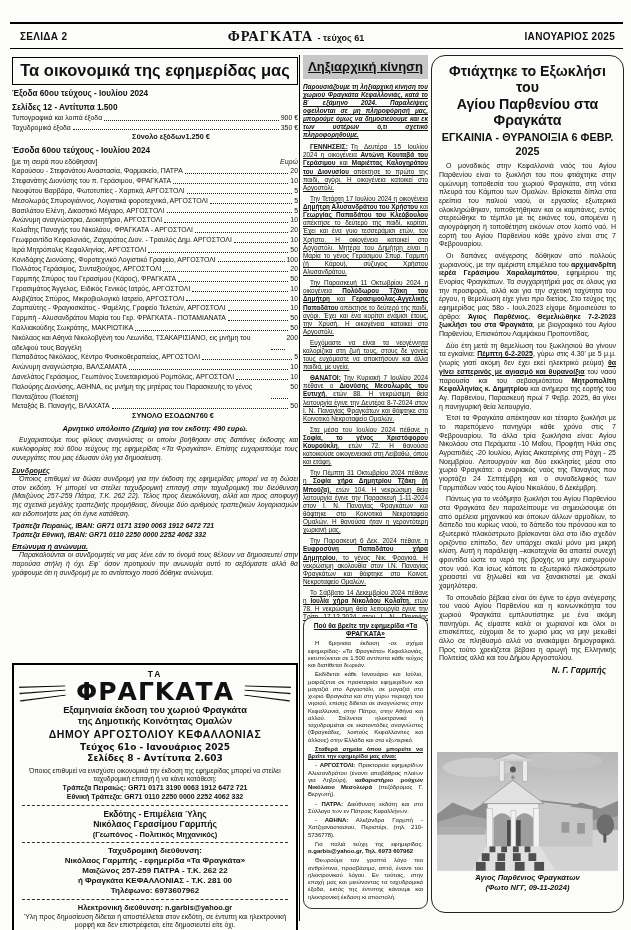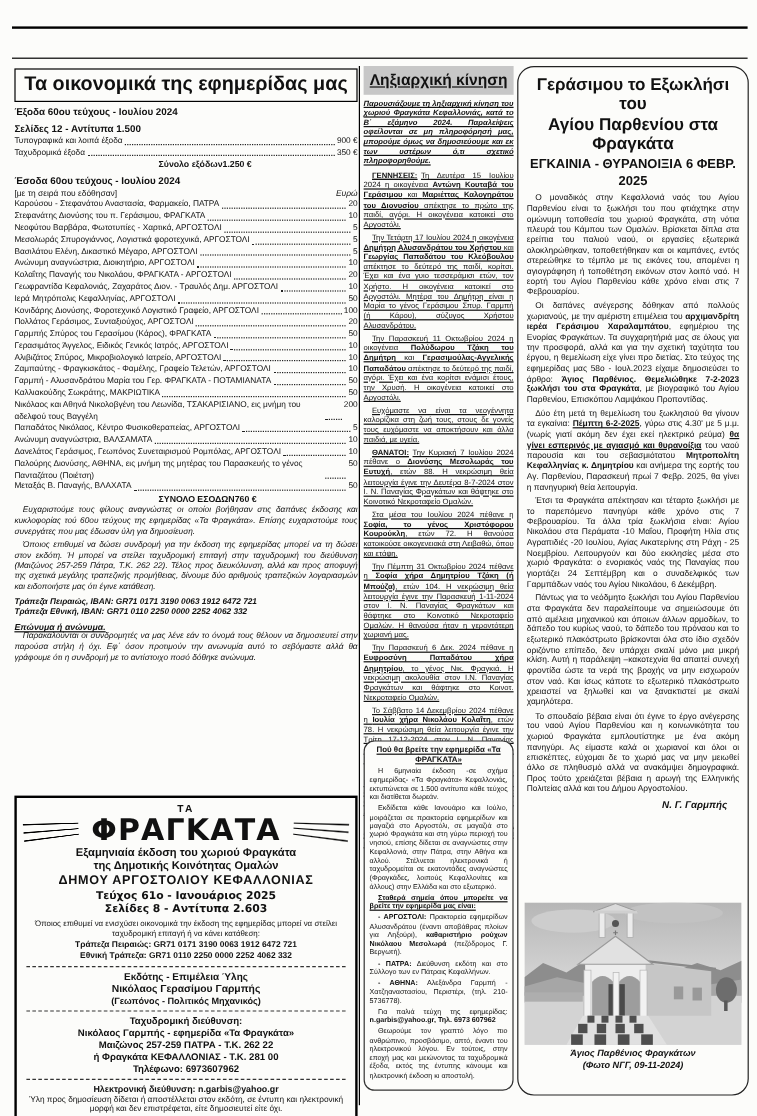--- a/index.html
+++ b/index.html
@@ -92,20 +92,28 @@
   .photo-wrap{position:absolute;left:5px;right:5px;bottom:20px;text-align:center;}
   .photo-wrap svg{display:block;width:100%;height:auto;}
   .photo-caption{font-weight:bold;font-style:italic;font-size:7.6px;line-height:1.25;margin-top:2px;}
 </style>
 </head>
 <body>
 
 <div class="page" data-interactable="false">
 
   <div class="rule-top" data-interactable="false"></div>
+  <div class="header-row" data-interactable="false">
+    <span class="hdr-left" data-interactable="false">ΣΕΛΙΔΑ 2</span>
+    <span class="hdr-center" data-interactable="false">
+      <span class="serif" data-interactable="false">ΦΡΑΓΚΑΤΑ</span>
+      <span class="small" data-interactable="false">- τεύχος 61</span>
+    </span>
+    <span class="hdr-right" data-interactable="false">ΙΑΝΟΥΑΡΙΟΣ 2025</span>
+  </div>
   <div class="rule-bottom" data-interactable="false"></div>
   <div class="vrule" data-interactable="false"></div>
 
   <div class="col-left" data-interactable="false">
     <div class="econ-title" data-interactable="false">Τα οικονομικά της εφημερίδας μας</div>
 
     <div class="subhead" data-interactable="false">Έξοδα 60ου τεύχους - Ιουλίου 2024</div>
     <div class="subhead" data-interactable="false">Σελίδες 12 - Αντίτυπα 1.500</div>
     <div class="expense-list" data-interactable="false">
 
@@ -249,23 +257,25 @@
         <span class="dots" data-interactable="false"></span>
         <span class="lr-amt" data-interactable="false">50</span>
       </div>
       </div>
     <div class="total-row" data-interactable="false">
       <span class="spacer" data-interactable="false"></span>
       <span data-interactable="false">ΣΥΝΟΛΟ ΕΣΟΔΩΝ</span>
       <span class="dots" data-interactable="false"></span>
       <span data-interactable="false">760 €</span>
     </div>
+    <div class="deficit" data-interactable="false">Αρνητικό υπόλοιπο (Ζημία) για τον εκδότη: 490 ευρώ.</div>
 
     <p class="body-p small-p italic" data-interactable="false">Ευχαριστούμε τους φίλους αναγνώστες οι οποίοι βοήθησαν στις δαπάνες έκδοσης και κυκλοφορίας τού 60ου τεύχους της εφημερίδας «Τα Φραγκάτα». Επίσης ευχαριστούμε τους συνεργάτες που μας έδωσαν ύλη για δημοσίευση.</p>
 
+    <div class="sec-head" data-interactable="false">Συνδρομές</div>
     <p class="body-p small-p italic" data-interactable="false">Όποιος επιθυμεί να δώσει συνδρομή για την έκδοση της εφημερίδας μπορεί να τη δώσει στον εκδότη. Ή μπορεί να στείλει ταχυδρομική επιταγή στην ταχυδρομική του διεύθυνση (Μαιζώνος 257-259 Πάτρα, Τ.Κ. 262 22). Τέλος προς διευκόλυνση, αλλά και προς αποφυγή της σχετικά μεγάλης τραπεζικής προμήθειας, δίνουμε δύο αριθμούς τραπεζικών λογαριασμών και ειδοποιήστε μας ότι έγινε κατάθεση.</p>
     <div data-interactable="false">
 
     <div class="iban-line" data-interactable="false">Τράπεζα Πειραιώς, IBAN: GR71 0171 3190 0063 1912 6472 721</div>
         <div class="iban-line" data-interactable="false">Τράπεζα Εθνική, IBAN:      GR71 0110 2250 0000 2252 4062 332</div>
       </div>
 
     <div class="sec-head" data-interactable="false">Επώνυμα ή ανώνυμα.</div>
     <p class="body-p small-p italic" data-interactable="false">Παρακαλούνται οι συνδρομητές να μας λένε εάν το όνομά τους θέλουν να δημοσιευτεί στην παρούσα στήλη ή όχι. Εφ΄ όσον προτιμούν την ανωνυμία αυτό το σεβόμαστε αλλά θα γράφουμε ότι η συνδρομή με το αντίστοιχο ποσό δόθηκε ανώνυμα.</p>
   </div>
@@ -340,21 +350,21 @@
         <p class="body-p" data-interactable="false"><b>- ΑΡΓΟΣΤΟΛΙ:</b> Πρακτορεία εφημερίδων Αλυσανδράτου (έναντι αποβάθρας πλοίων για Ληξούρι), <b>καθαριστήριο ρούχων Νικόλαου Μεσολωρά</b> (πεζόδρομος Γ. Βεργωτή).</p>
         <p class="body-p" data-interactable="false"><b>- ΠΑΤΡΑ:</b> Διεύθυνση εκδότη και στο Σύλλογο των εν Πάτραις Κεφαλλήνων.</p>
         <p class="body-p" data-interactable="false"><b>- ΑΘΗΝΑ:</b> Αλεξάνδρα Γαρμπή - Χατζηαναστασίου, Περιστέρι, (τηλ. 210-5736778).</p>
         <p class="body-p" data-interactable="false">Για παλιά τεύχη της εφημερίδας: <b>n.garbis@yahoo.gr, Τηλ. 6973 607962</b></p>
         <p class="body-p" data-interactable="false">Θεωρούμε τον γραπτό λόγο πιο ανθρώπινο, προσβάσιμο, απτό, έναντι του ηλεκτρονικού λόγου. Εν τούτοις, στην εποχή μας και μειώνοντας τα ταχυδρομικά έξοδα, εκτός της έντυπης κάνουμε και ηλεκτρονική έκδοση κι αποστολή.</p>
       </div>
   </div>
 
   <div class="col-right" data-interactable="false">
     <div class="chapel-title" data-interactable="false">
-      <div data-interactable="false">Γεράσιμου το Εξωκλήσι του</div>
+      <div data-interactable="false">Φτιάχτηκε το Εξωκλήσι του</div>
       <div data-interactable="false">Αγίου Παρθενίου στα Φραγκάτα</div>
     </div>
     <div class="chapel-subtitle" data-interactable="false">ΕΓΚΑΙΝΙΑ - ΘΥΡΑΝΟΙΞΙΑ 6 ΦΕΒΡ. 2025</div>
     <div class="chapel-body" data-interactable="false">
 
     <p class="body-p" data-interactable="false">Ο μοναδικός στην Κεφαλλονιά ναός του Αγίου Παρθενίου είναι το ξωκλήσι του που φτιάχτηκε στην ομώνυμη τοποθεσία του χωριού Φραγκάτα, στη νότια πλευρά του Κάμπου των Ομαλών. Βρίσκεται δίπλα στα ερείπια του παλιού ναού, οι εργασίες εξωτερικά ολοκληρώθηκαν, τοποθετήθηκαν και οι καμπάνες, εντός στερεώθηκε το τέμπλο με τις εικόνες του, απομένει η αγιογράφηση ή τοποθέτηση εικόνων στον λοιπό ναό. Η εορτή του Αγίου Παρθενίου κάθε χρόνο είναι στις 7 Φεβρουαρίου.</p>
         <p class="body-p" data-interactable="false">Οι δαπάνες ανέγερσης δόθηκαν από πολλούς χωριανούς, με την αμέριστη επιμέλεια του <b>αρχιμανδρίτη ιερέα Γεράσιμου Χαραλαμπάτου</b>, εφημέριου της Ενορίας Φραγκάτων. Τα συγχαρητήριά μας σε όλους για την προσφορά, αλλά και για την σχετική ταχύτητα του έργου, η θεμελίωση είχε γίνει προ διετίας. Στο τεύχος της εφημερίδας μας 58ο - Ιουλ.2023 είχαμε δημοσιεύσει το άρθρο: <b>Άγιος Παρθένιος. Θεμελιώθηκε 7-2-2023 ξωκλήσι του στα Φραγκάτα</b>, με βιογραφικό του Αγίου Παρθενίου, Επισκόπου Λαμψάκου Προποντίδας.</p>
         <p class="body-p" data-interactable="false">Δύο έτη μετά τη θεμελίωση του ξωκλησιού θα γίνουν τα εγκαίνια: <b class="u">Πέμπτη 6-2-2025</b>, γύρω στις 4.30' με 5 μ.μ. (νωρίς γιατί ακόμη δεν έχει εκεί ηλεκτρικό ρεύμα) <b class="u">θα γίνει εσπερινός με αγιασμό και θυρανοίξια</b> του ναού παρουσία και του σεβασμιότατου <b>Μητροπολίτη Κεφαλληνίας κ. Δημητρίου</b> και ανήμερα της εορτής του Αγ. Παρθενίου, Παρασκευή πρωί 7 Φεβρ. 2025, θα γίνει η πανηγυρική θεία λειτουργία.</p>
         <p class="body-p" data-interactable="false">Έτσι τα Φραγκάτα απέκτησαν και τέταρτο ξωκλήσι με το παρεπόμενο πανηγύρι κάθε χρόνο στις 7 Φεβρουαρίου. Τα άλλα τρία ξωκλήσια είναι: Αγίου Νικολάου στα Περάματα -10 Μαΐου, Προφήτη Ηλία στις Αγραπιδιές -20 Ιουλίου, Αγίας Αικατερίνης στη Ράχη - 25 Νοεμβρίου. Λειτουργούν και δύο εκκλησίες μέσα στο χωριό Φραγκάτα: ο ενοριακός ναός της Παναγίας που γιορτάζει 24 Σεπτέμβρη και ο συναδελφικός των Γαρμπάδων ναός του Αγίου Νικολάου, 6 Δεκέμβρη.</p>
         <p class="body-p" data-interactable="false">Πάντως για το νεόδμητο ξωκλήσι του Αγίου Παρθενίου στα Φραγκάτα δεν παραλείπουμε να σημειώσουμε ότι από αμέλεια μηχανικού και όποιων άλλων αρμοδίων, το δάπεδο του κυρίως ναού, το δάπεδο του πρόναου και το εξωτερικό πλακόστρωτο βρίσκονται όλα στο ίδιο σχεδόν οριζόντιο επίπεδο, δεν υπάρχει σκαλί μόνο μια μικρή κλίση. Αυτή η παράλειψη –κακοτεχνία θα απαιτεί συνεχή φροντίδα ώστε τα νερά της βροχής να μην εισχωρούν στον ναό. Και ίσως κάποτε το εξωτερικό πλακόστρωτο χρειαστεί να ξηλωθεί και να ξανακτιστεί με σκαλί χαμηλότερα.</p>

